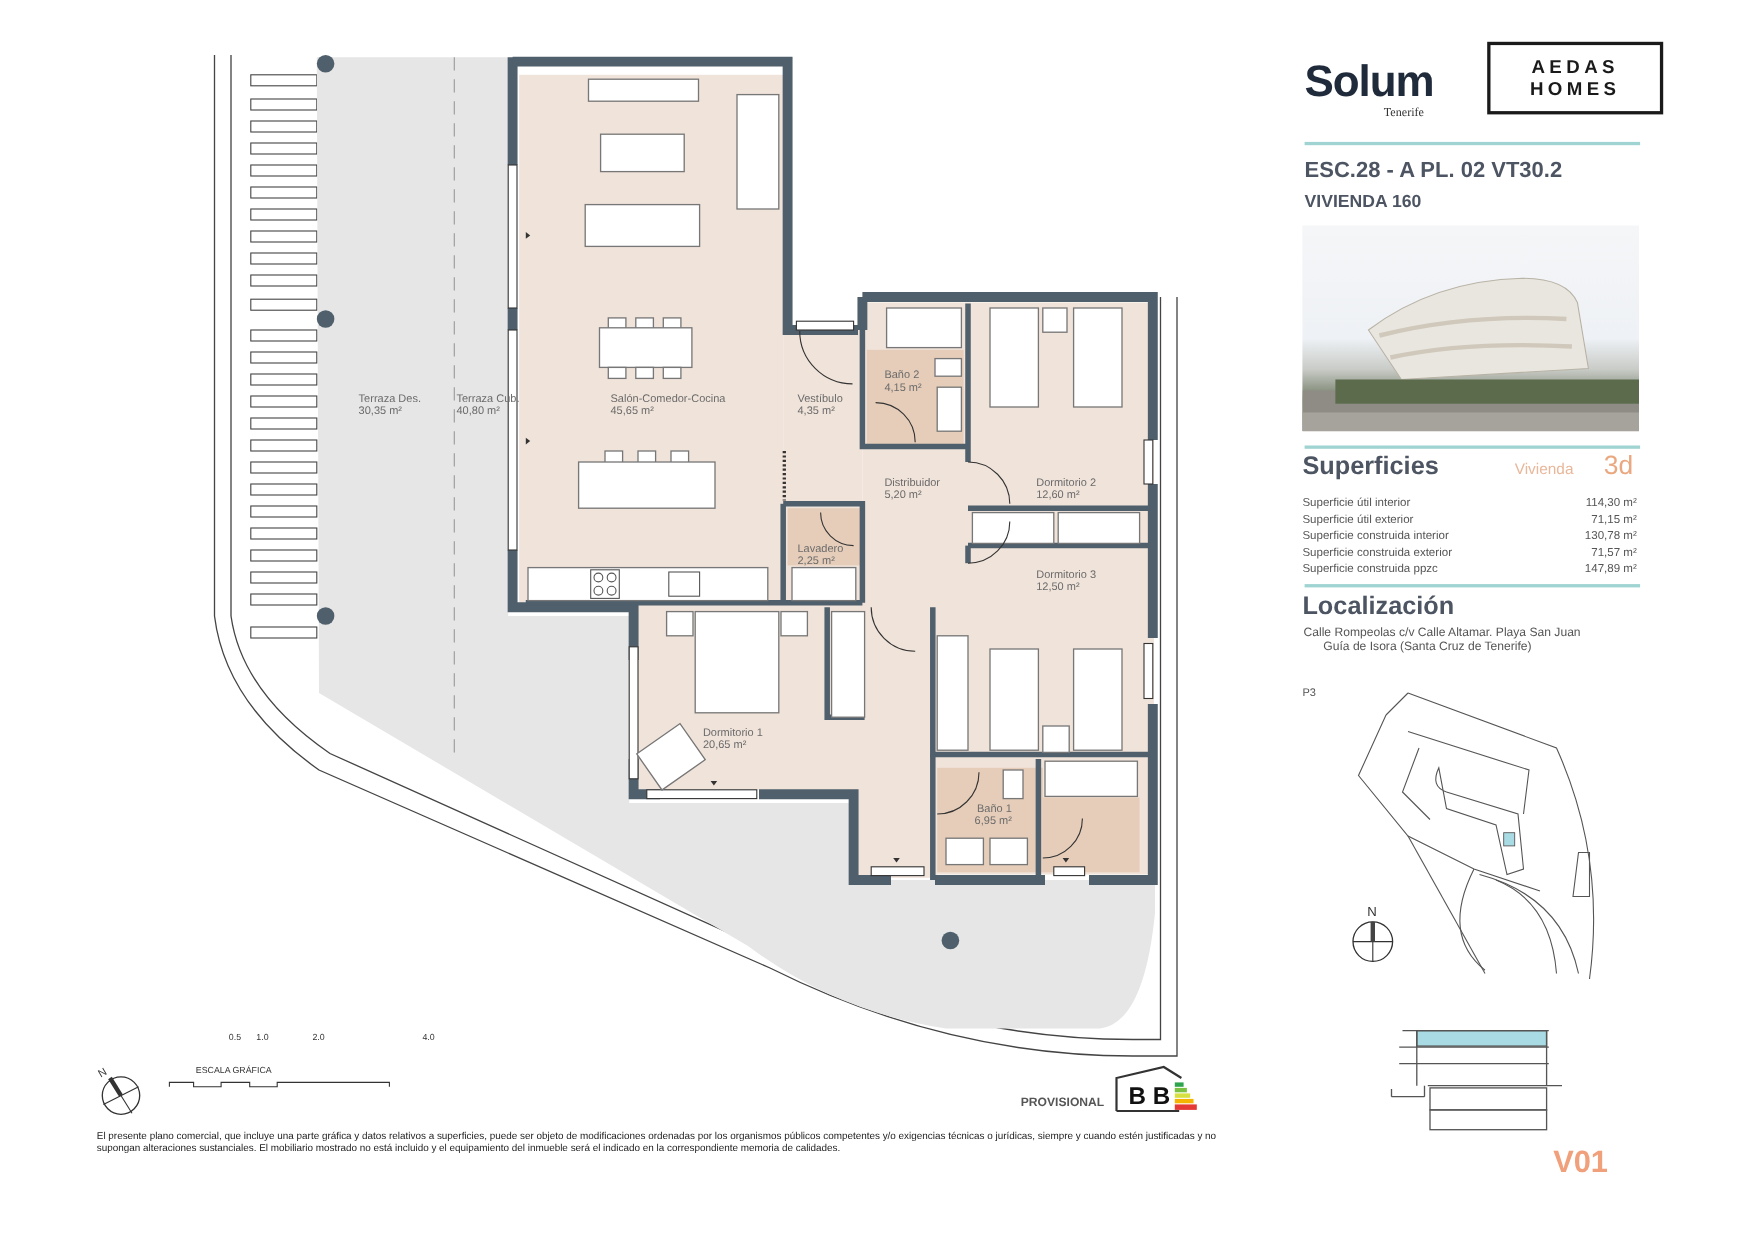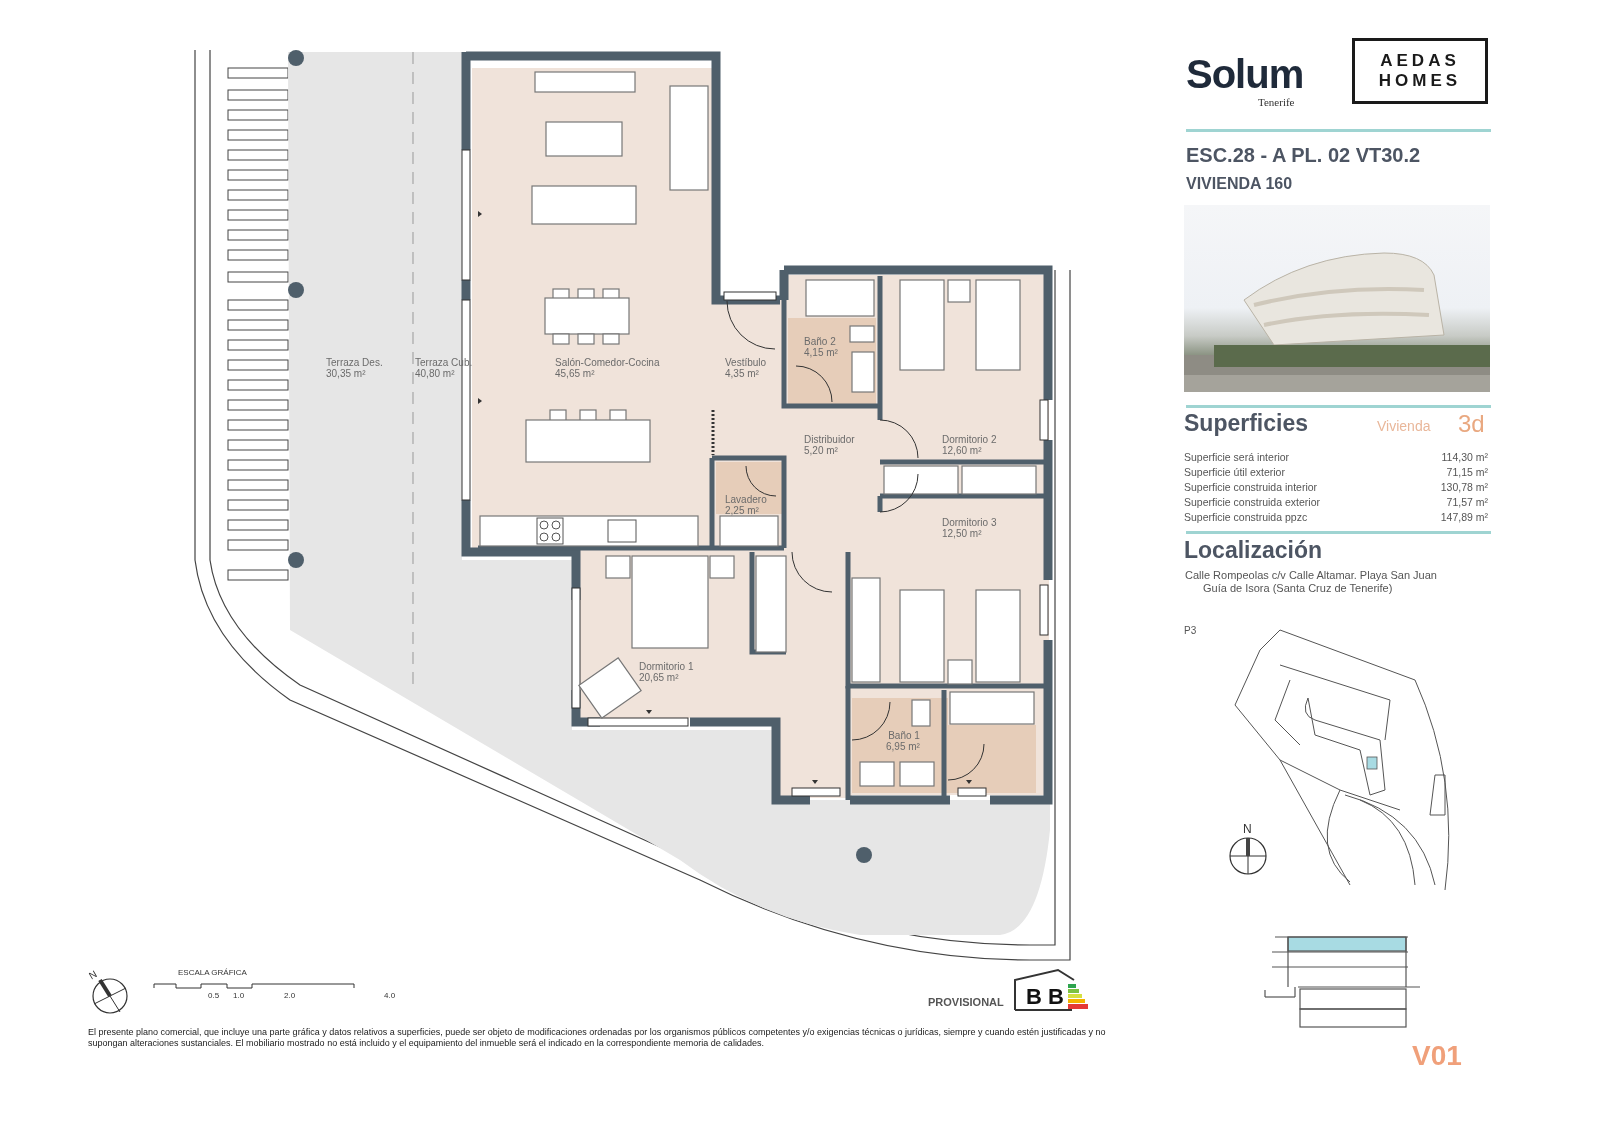--- a/index.html
+++ b/index.html
@@ -3,34 +3,34 @@
 <meta charset="utf-8">
 <style>
   html,body{margin:0;padding:0;background:#fff;}
   body{width:1600px;height:1126px;position:relative;overflow:hidden;font-family:"Liberation Sans",sans-serif;color:#555;}
   .abs{position:absolute;}
   #plan{position:absolute;left:0;top:0;width:1140px;height:1010px;}
   .room-label{position:absolute;font-size:10px;line-height:11px;color:#6b6b6b;font-family:"Liberation Sans",sans-serif;white-space:nowrap;}
   
   .logo-solum{position:absolute;left:1186px;top:52px;font-size:40px;font-weight:bold;color:#1f2a3a;letter-spacing:-1px;font-family:"Liberation Sans",sans-serif;}
   .logo-tenerife{position:absolute;left:1258px;top:96px;font-size:11px;color:#333;font-family:"Liberation Serif",serif;}
-  .logo-aedas{position:absolute;left:1352px;top:38px;width:136px;height:66px;border:3px solid #1a1a1a;box-sizing:border-box;display:flex;flex-direction:column;align-items:center;justify-content:center;font-size:17px;font-weight:bold;letter-spacing:4px;color:#1a1a1a;line-height:20px;}
+  .logo-aedas{position:absolute;left:1352px;top:38px;width:160px;height:66px;border:3px solid #1a1a1a;box-sizing:border-box;display:flex;flex-direction:column;align-items:center;justify-content:center;font-size:17px;font-weight:bold;letter-spacing:4px;color:#1a1a1a;line-height:20px;}
   .rule{position:absolute;left:1186px;width:305px;height:3px;background:#9fd4d2;}
   .title-main{position:absolute;left:1186px;top:144px;font-size:20px;font-weight:bold;color:#4d5563;}
   .title-sub{position:absolute;left:1186px;top:175px;font-size:16px;font-weight:bold;color:#4d5563;}
   .photo{position:absolute;left:1184px;top:205px;width:306px;height:187px;overflow:hidden;background:linear-gradient(#f5f6f8 0%,#eef1f5 55%,#c8cbc6 70%,#6f7a64 85%,#8f8d86 100%);}
   .sec-title{position:absolute;left:1184px;font-size:23px;font-weight:bold;color:#4d5563;}
   .viv-label{position:absolute;left:1377px;top:418px;font-size:14px;color:#e9b79a;}
   .viv-type{position:absolute;left:1458px;top:410px;font-size:24px;color:#e9a880;}
   .surf-row{position:absolute;left:1184px;width:304px;font-size:10.5px;color:#555;display:flex;justify-content:space-between;}
   .loc-line{position:absolute;left:1185px;font-size:11px;color:#555;}
   .p3{position:absolute;left:1184px;top:625px;font-size:10px;color:#555;}
   .v01{position:absolute;left:1412px;top:1040px;font-size:28px;font-weight:bold;color:#f0a07a;}
   .scale-title{position:absolute;left:178px;top:968px;font-size:8px;color:#333;}
-  .scale-num{position:absolute;top:991px;font-size:8px;color:#333;padding-left:36px;}
+  .scale-num{position:absolute;top:938px;font-size:8px;color:#333;padding-left:36px;}
   .provisional{position:absolute;left:928px;top:996px;font-size:11px;font-weight:bold;color:#555;}
   .disclaimer{position:absolute;left:88px;top:1027px;width:1020px;font-size:9px;line-height:11px;color:#222;}
 </style>
 </head>
 <body>
 
 <svg id="plan" viewBox="0 0 1140 1010" width="1140" height="1010">
 
   <g fill="none" stroke="#444" stroke-width="1.2">
     <path d="M195,50 L195,560 Q205,640 290,700 L700,880 Q860,960 1030,960 L1070,960 L1070,270"></path>
@@ -267,21 +267,21 @@
     <rect x="0" y="170" width="306" height="17" fill="#a5a39b"></rect>
   </svg>
 </div>
 
 <div class="rule" style="top:405px;"></div>
 <div class="sec-title" style="top:410px;">Superficies</div>
 <div class="viv-label">Vivienda</div>
 <div class="viv-type">3d</div>
 
 <div class="surf-row" style="top:451px;">
-    <span>Superficie será interior</span>
+    <span>Superficie útil interior</span>
     <span>114,30 m²</span>
   </div>
 <div class="surf-row" style="top:466px;">
     <span>Superficie útil exterior</span>
     <span>71,15 m²</span>
   </div>
 <div class="surf-row" style="top:481px;">
     <span>Superficie construida interior</span>
     <span>130,78 m²</span>
   </div>

